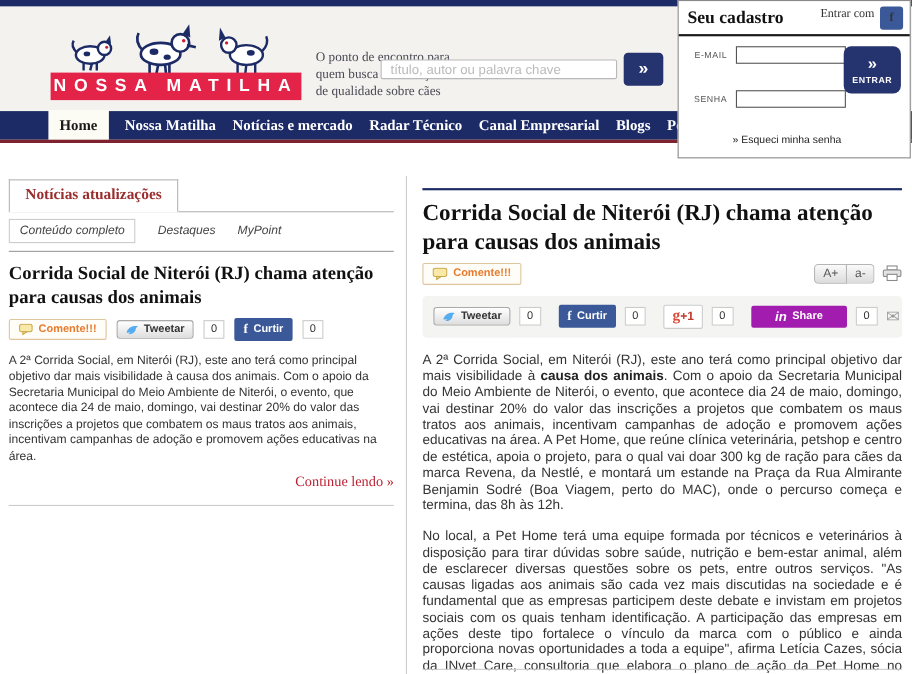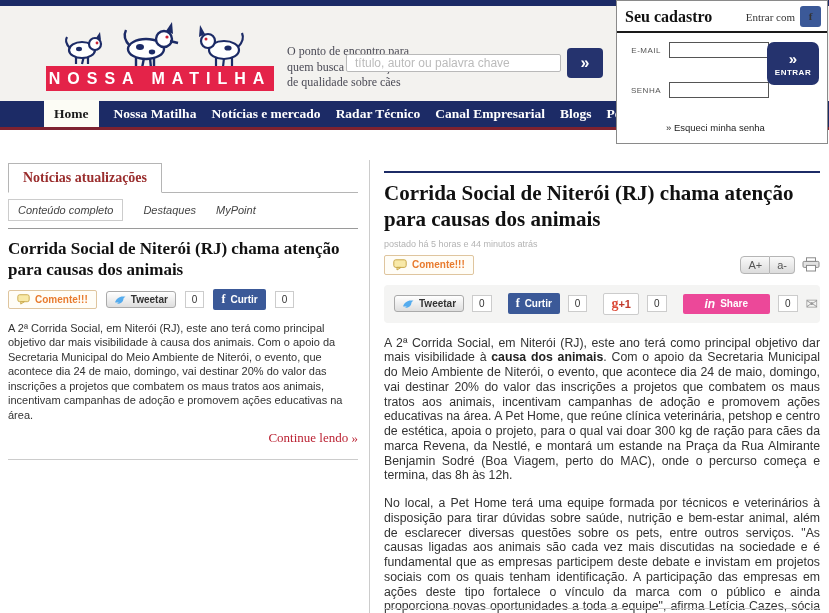--- a/index.html
+++ b/index.html
@@ -26,21 +26,21 @@
   .search-input::placeholder { color:#bbb; }
   .search-btn { width:36px; height:30px; background:#25336e; color:#fff; border:none;
     border-radius:4px; font-size:16px; font-weight:bold; cursor:pointer; }
 
   
   .acct { position:absolute; top:0; right:1px; width:212px; background:#fff;
     border:1px solid #8a8a8a; z-index:9; }
   .acct-head { display:flex; align-items:center; justify-content:space-between;
     padding:5px 6px 4px 8px; border-bottom:2px solid #1a1a1a; }
   .acct-title { font-family:"Liberation Serif", serif; font-weight:bold; font-size:16px; color:#111; }
-  .acct-login-with { display:flex; align-items:center; gap:5px; }
+  .acct-login-with { display:flex; gap:5px; }
   .acct-login-with span { font-family:"Liberation Serif", serif; font-size:11px; color:#333; }
   .fb-sq { width:21px; height:21px; background:#3b5998; border-radius:3px; color:#fff;
     font-family:"Liberation Serif", serif; font-weight:bold; font-size:16px;
     text-align:center; line-height:21px; cursor:pointer; }
   .acct-form { position:relative; padding:9px 8px 4px 8px; }
   .acct-row { display:flex; align-items:center; gap:8px; margin-bottom:24px; }
   .acct-label { width:36px; text-align:right; font-size:8px; color:#555; letter-spacing:.5px; }
   .acct-input { width:100px; height:16px; border:1px solid #555; font-size:10px; padding:0 3px; }
   .acct-enter { position:absolute; right:8px; top:9px; width:52px; height:43px;
     background:#25336e; border:none; border-radius:7px; color:#fff; cursor:pointer;
@@ -105,21 +105,21 @@
   .fs-btn:first-child { border-radius:4px 0 0 4px; }
   .fs-btn:last-child { border-radius:0 4px 4px 0; border-left:none; }
   .print-btn { background:none; border:none; cursor:pointer; line-height:0; }
   .social-bar { margin-top:10px; background:#f4f4f3; border-radius:4px; padding:8px 10px;
     display:flex; align-items:center; gap:8px; }
   .social-bar .gap { width:22px; }
   .gp-btn { display:inline-flex; align-items:center; border:1px solid #ccc; border-radius:2px;
     background:#fff; padding:2px 7px; font-size:12px; font-weight:bold; cursor:pointer; }
   .gp-btn .g { color:#dd4b39; font-family:"Liberation Serif", serif; font-size:14px; }
   .gp-btn .p1 { color:#c0392b; font-size:11px; }
-  .in-btn { display:inline-flex; align-items:center; gap:5px; background:#ec4899;
+  .in-btn { display:inline-flex; align-items:center; gap:5px; background:#a21caf;
     border-radius:2px; padding:3px 22px; color:#fff; font-size:10px; font-weight:bold; cursor:pointer; }
   .in-btn .in { font-weight:bold; font-size:12px; font-style:italic; }
   .mail-ico { margin-left:auto; font-size:15px; color:#9a9a9a; cursor:pointer; }
   .ma-p { margin-top:13px; font-size:12.3px; color:#333; line-height:1.2; text-align:justify; }
   .ma-p b { color:#222; }
   .ma-bottom-rule { position:absolute; bottom:4px; left:14px; right:9px; border-top:1px solid #ccc; }
 </style>
 </head>
 <body>
 
@@ -247,21 +247,20 @@
       <span class="count-box">0</span>
     </div>
     <p class="lc-excerpt">A 2ª Corrida Social, em Niterói (RJ), este ano terá como principal objetivo dar mais visibilidade à causa dos animais. Com o apoio da Secretaria Municipal do Meio Ambiente de Niterói, o evento, que acontece dia 24 de maio, domingo, vai destinar 20% do valor das inscrições a projetos que combatem os maus tratos aos animais, incentivam campanhas de adoção e promovem ações educativas na área.</p>
     <div class="lc-continue">Continue lendo »</div>
     <div class="lc-rule"></div>
   </aside>
 
   <article class="main-col">
     <div class="title-rule"></div>
     <h1 class="ma-title">Corrida Social de Niterói (RJ) chama atenção para causas dos animais</h1>
-    <div class="posted ma-meta-row">postado há 5 horas e 44 minutos atrás</div>
     <div class="ma-tools-row">
       <span class="comment-btn">
         <svg width="14" height="12" viewBox="0 0 14 12">
           <rect x="0.8" y="0.8" width="12.4" height="7.6" rx="2" fill="#f8e9a8" stroke="#c9a84c"></rect>
           <path d="M4 8.4 L4 11 L8 8.4 Z" fill="#f8e9a8" stroke="#c9a84c"></path>
         </svg>
         <span>Comente!!!</span>
       </span>
       <span class="tools-right">
         <span class="fs-group">

